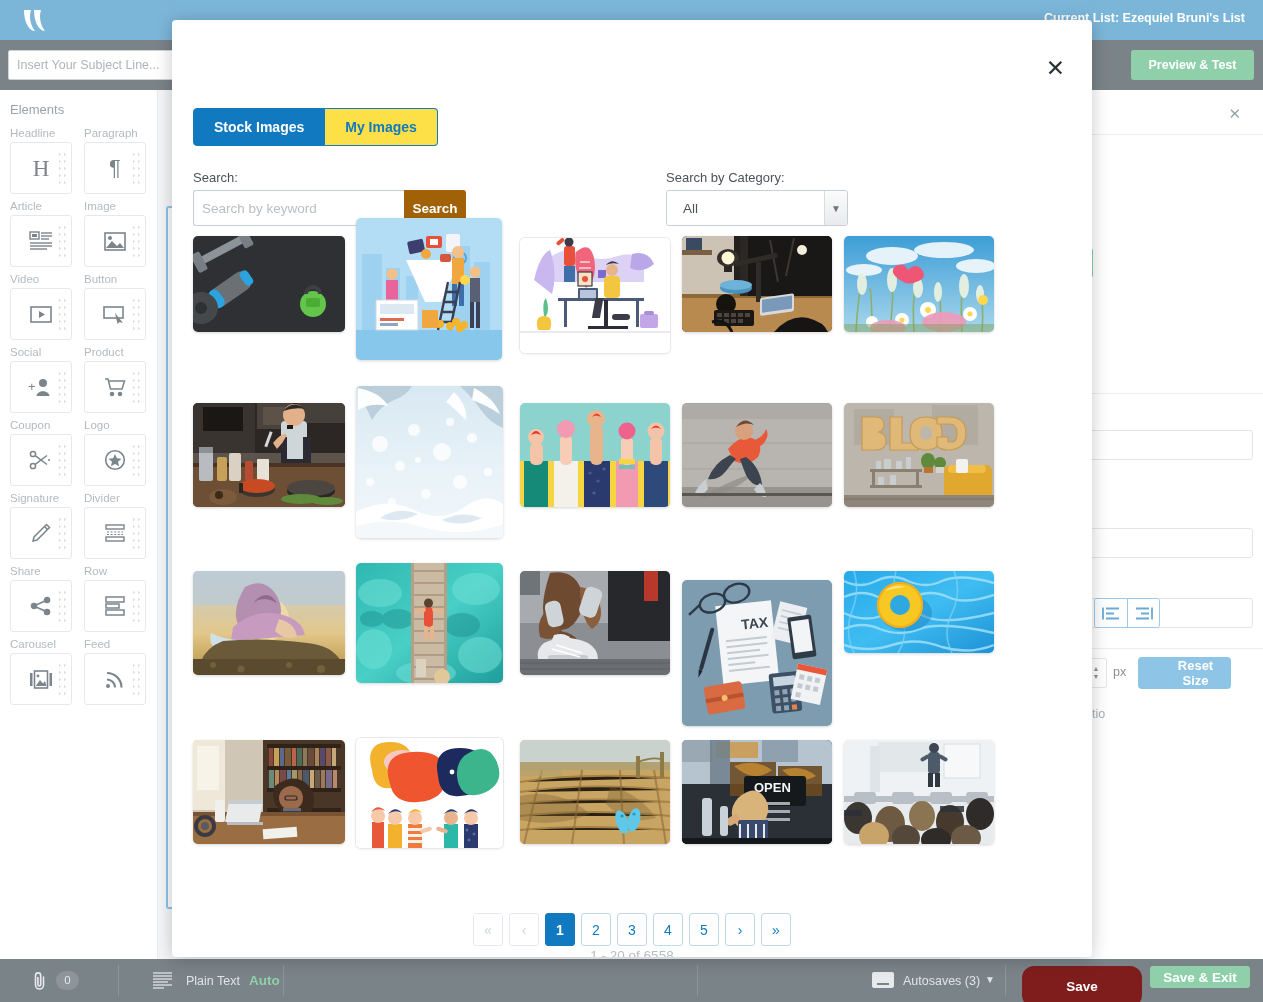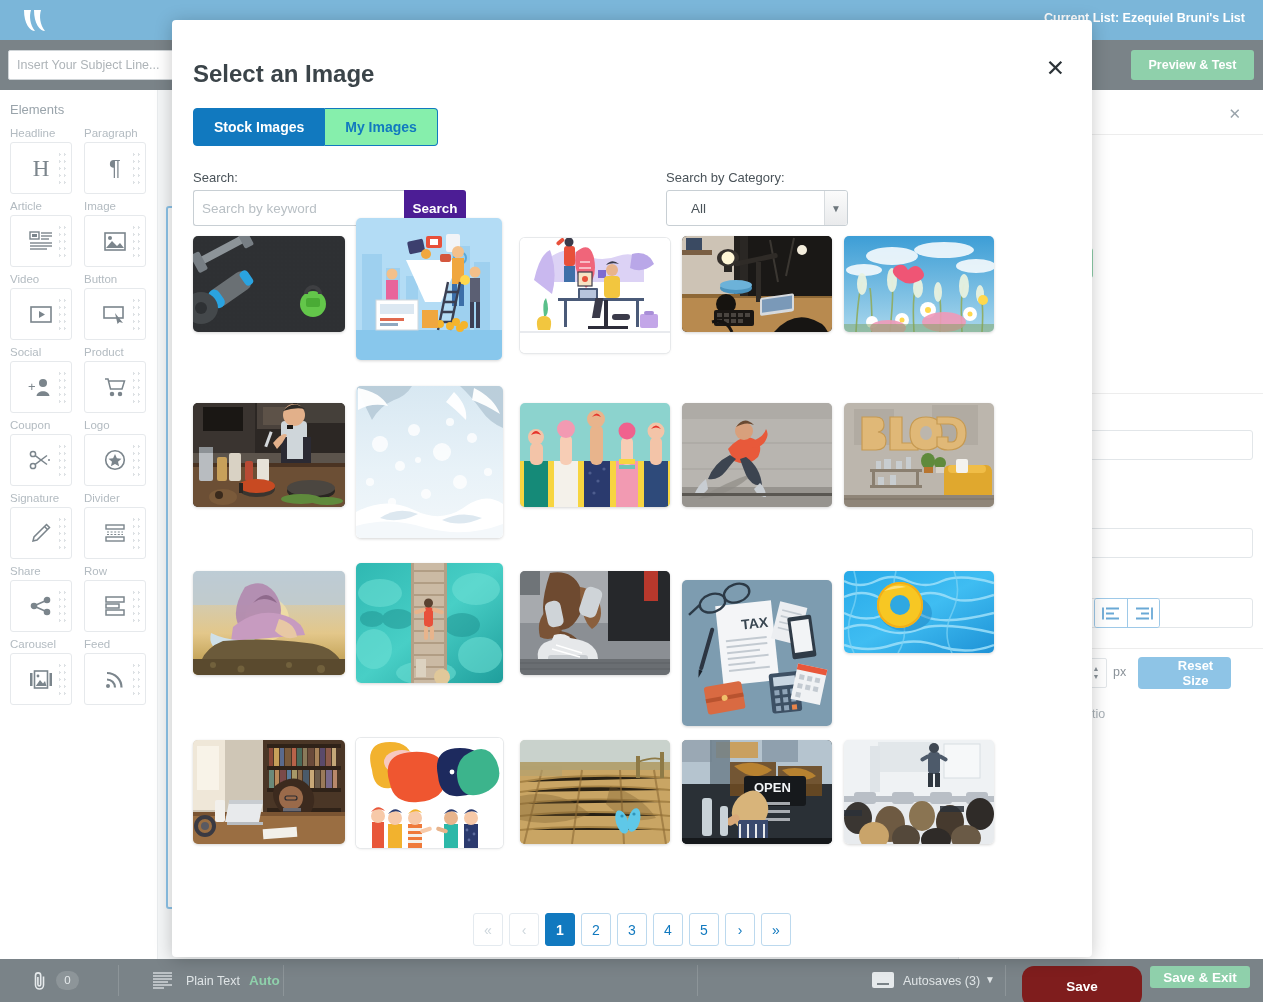--- a/index.html
+++ b/index.html
@@ -174,40 +174,40 @@
     position: absolute; right: 27px; top: 37px;
     font-size: 23px; color: #2c3338; cursor: pointer; line-height: 1;
   }
   .tabs { position: absolute; left: 21px; top: 88px; display: flex; }
   .tab {
     height: 38px; padding: 0 20px; display: flex; align-items: center;
     justify-content: center; font-size: 14px; font-weight: bold;
     border: 1px solid #1179bf; cursor: pointer;
   }
   .tab.active { background: #1179bf; color: #ffffff; border-radius: 4px 0 0 4px; }
-  .tab.inactive { background: #86efac; color: #1179bf; border-radius: 0 4px 4px 0; border-left: none; }
+  .tab.inactive { background: #fde047; color: #1179bf; border-radius: 0 4px 4px 0; border-left: none; }
 
   .search-label { position: absolute; left: 21px; top: 150px; font-size: 13px; color: #4a5359; }
   .search-wrap { position: absolute; left: 21px; top: 170px; display: flex; }
   .search-input {
     width: 211px; height: 36px; border: 1px solid #c8cfd4; border-right: none;
     border-radius: 3px 0 0 3px; padding-left: 8px; font-size: 13.5px;
     color: #555; background: #fff; outline: none;
     font-family: "Liberation Sans", sans-serif;
   }
   .search-input::placeholder { color: #b8bfc4; }
   .search-btn {
-    width: 62px; height: 36px; background: #4c1d95; color: #fff; border: none;
+    width: 62px; height: 36px; background: #a16207; color: #fff; border: none;
     font-size: 13.5px; font-weight: bold; cursor: pointer; border-radius: 0 3px 3px 0;
   }
   .cat-label { position: absolute; left: 494px; top: 150px; font-size: 13px; color: #4a5359; }
   .cat-select {
     position: absolute; left: 494px; top: 170px; width: 182px; height: 36px;
     border: 1px solid #c8cfd4; border-radius: 3px; background: #fff;
-    font-size: 13.5px; color: #4a5359; padding-left: 24px;
+    font-size: 13.5px; color: #4a5359; padding-left: 16px;
     font-family: "Liberation Sans", sans-serif; appearance: none; cursor: pointer;
   }
   .cat-arrow {
     position: absolute; left: 652px; top: 171px; width: 23px; height: 34px;
     background: linear-gradient(#fbfbfb, #e9eaec); border-left: 1px solid #d8dcdf;
     border-radius: 0 3px 3px 0; pointer-events: none;
     display: flex; align-items: center; justify-content: center;
     color: #6d767c; font-size: 10px;
   }
 
@@ -528,21 +528,20 @@
     <div class="bb-sep" style="left:697px;"></div>
     <div class="bb-autosave-icon"></div>
     <div class="bb-autosaves">Autosaves (3)</div>
     <div class="bb-caret">▼</div>
     <div class="bb-sep" style="left:1005px;"></div>
     <button class="save-btn">Save</button>
     <button class="save-exit-btn">Save &amp; Exit</button>
   </div>
 
   <div class="modal">
-    <div class="modal-title">Select an Image</div>
     <div class="modal-close">✕</div>
 
     <div class="tabs">
       <div class="tab active">Stock Images</div>
       <div class="tab inactive">My Images</div>
     </div>
 
     <div class="search-label">Search:</div>
     <div class="search-wrap">
       <input class="search-input" type="text" placeholder="Search by keyword" style="">
@@ -1476,15 +1475,16 @@
       <div class="pg muted">«</div>
       <div class="pg muted">‹</div>
       <div class="pg current">1</div>
       <div class="pg">2</div>
       <div class="pg">3</div>
       <div class="pg">4</div>
       <div class="pg">5</div>
       <div class="pg">›</div>
       <div class="pg">»</div>
     </div>
+    <div class="pg-count">1 - 20 of 6558</div>
 
   </div>
 </div>
 
 </body></html>

